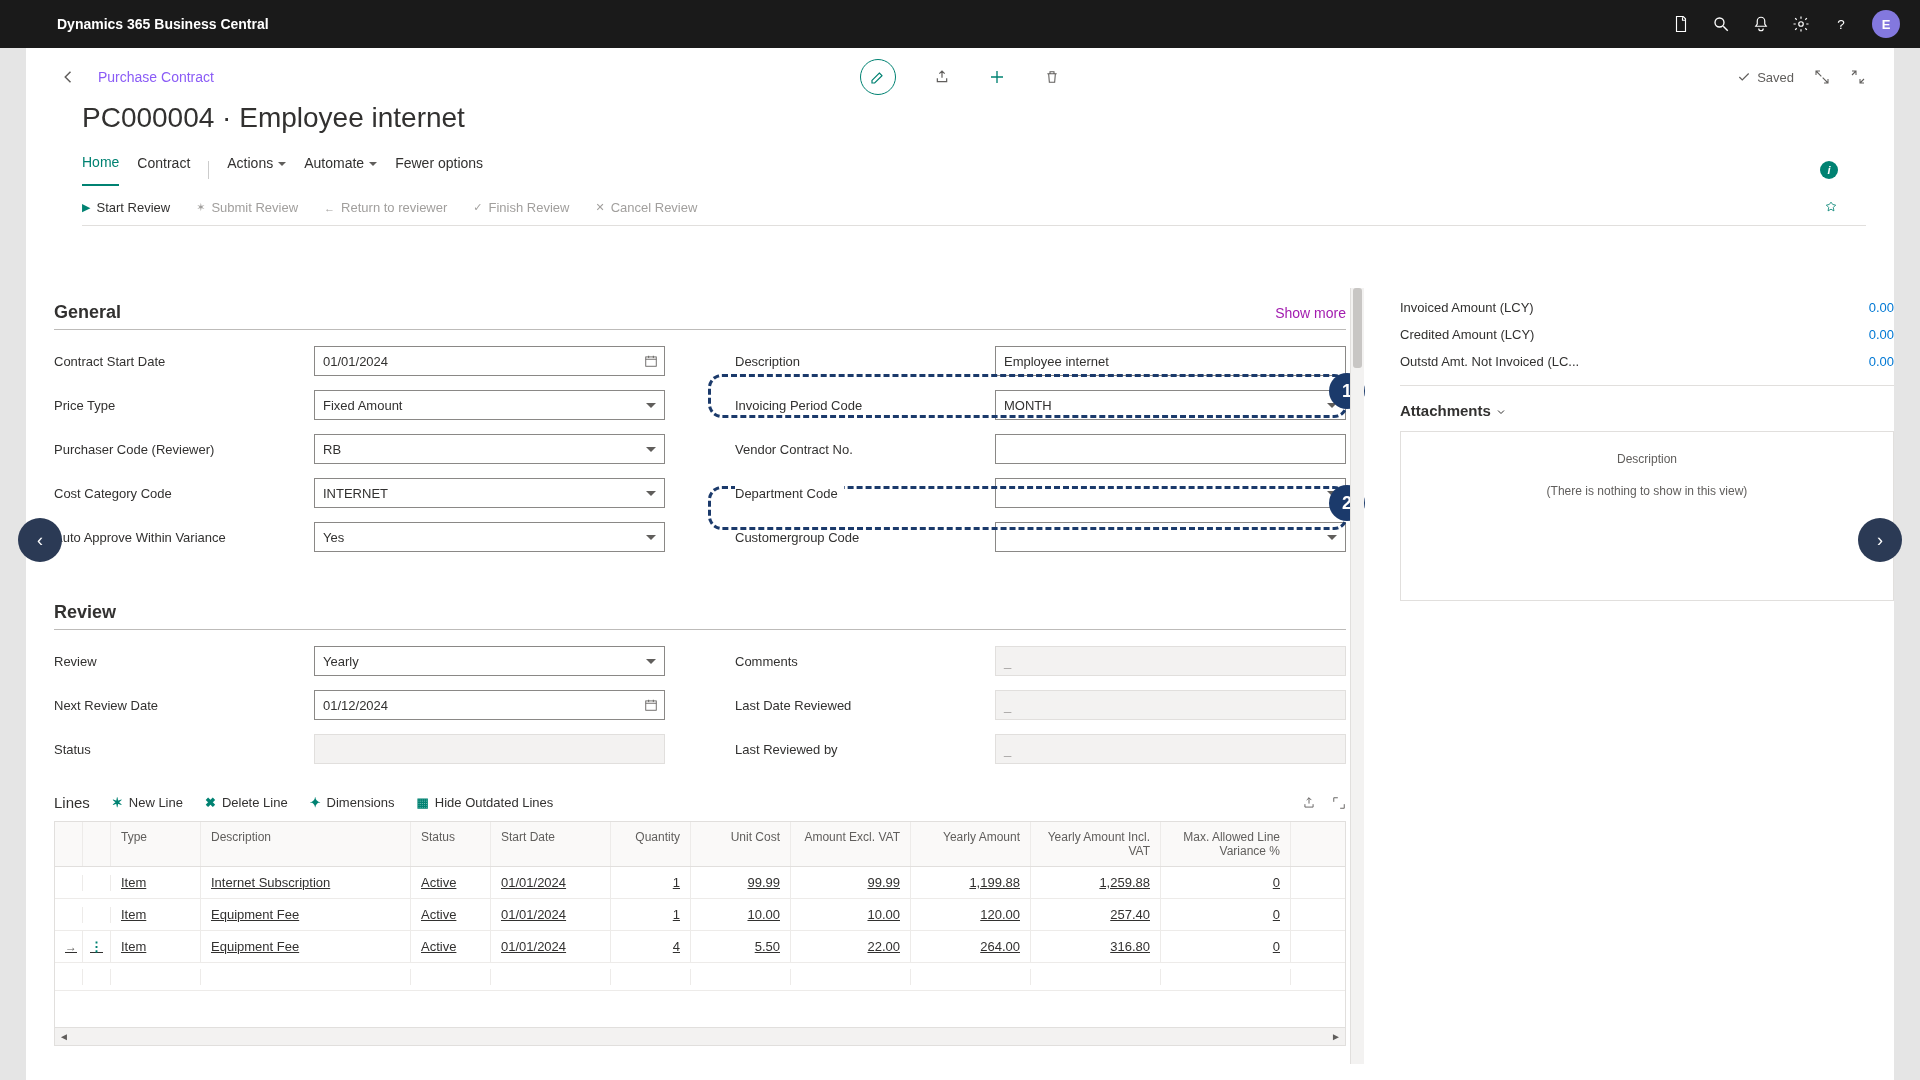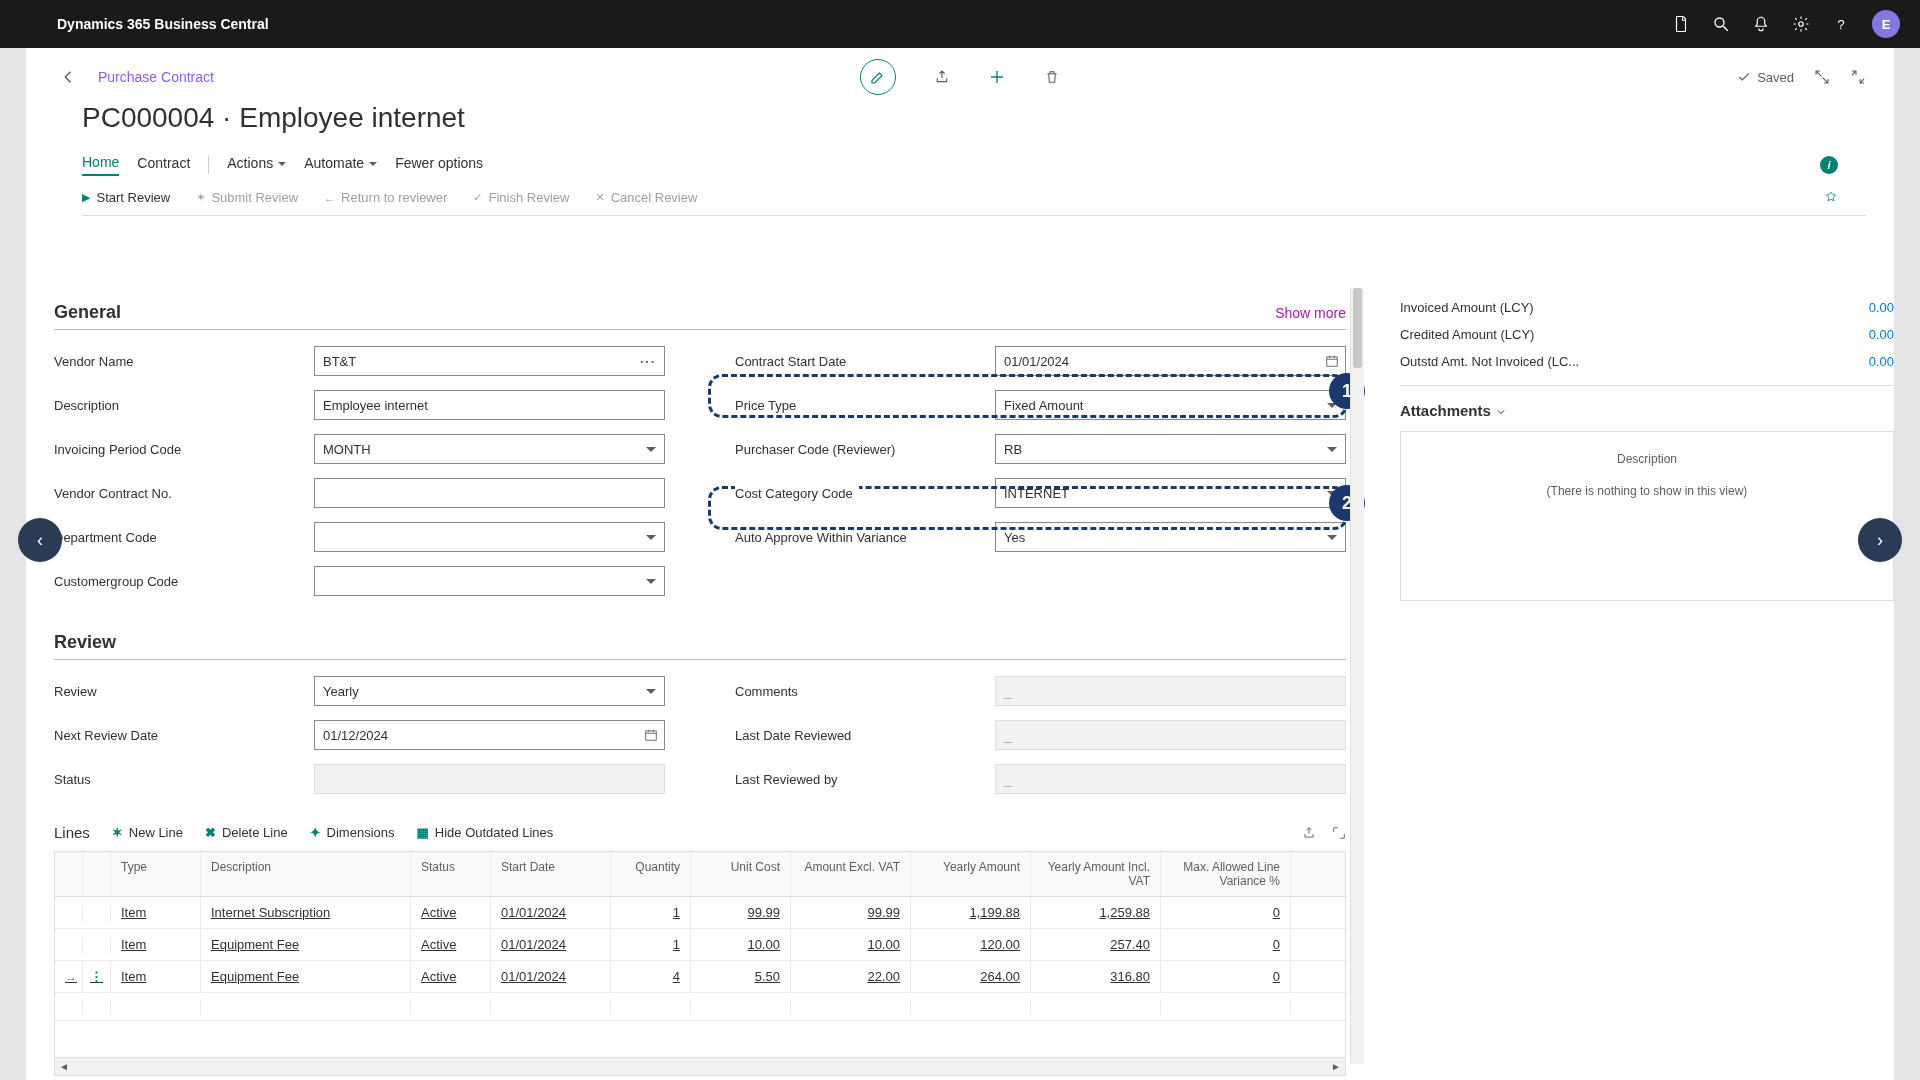--- a/index.html
+++ b/index.html
@@ -27,21 +27,21 @@
 .circle-action { width:36px;height:36px;border:1.5px solid #008272; border-radius:50%; display:flex;align-items:center;justify-content:center; color:#008272; }
 .hact { color:#605e5c; cursor:pointer; }
 .hact.teal { color:#008272;}
 .header-right { position:absolute; right:0; display:flex; align-items:center; gap:20px; color:#605e5c;}
 .saved { display:flex; align-items:center; gap:6px; font-size:13px;}
 
 .page-title { font-size:28px; font-weight:400; margin-left:28px; color:#323130; margin-top:-4px;}
 
 
 .tabs-row { display:flex; align-items:center; gap:18px; margin:20px 0 0 28px; font-size:14px; color:#323130; border-bottom:0; }
-.tabs-row .tab { padding-bottom:4px; cursor:pointer;}
+.tabs-row .tab { padding-bottom:14px; cursor:pointer;}
 .tabs-row .tab.active { color:#008272; border-bottom:2px solid #008272;}
 .tabs-row .vline { width:1px; height:18px; background:#ccc;}
 .dd::after { content:""; display:inline-block; margin-left:5px; border:4px solid transparent; border-top-color:#605e5c; transform:translateY(2px);}
 .info-badge { margin-left:auto; width:18px;height:18px;border-radius:50%; background:#008272;color:#fff; display:flex;align-items:center;justify-content:center; font-size:11px; font-style:italic; font-weight:bold; margin-right:28px;}
 
 
 .review-actions { display:flex; gap:26px; margin:14px 0 0 28px; font-size:13px; align-items:center; padding-bottom:10px; border-bottom:1px solid #e1dfdd;}
 .ra { display:flex; align-items:center; gap:6px; cursor:pointer; }
 .ra.disabled { color:#a19f9d; cursor:default;}
 .ra .glyph { font-size:11px;}
@@ -238,27 +238,20 @@
     <div class="scroll-area">
       <div class="main-col">
 
         <div class="section" style="position:relative;">
           <div class="section-title-row">
             <div class="section-title">General</div>
             <div class="show-more">Show more</div>
           </div>
           <div class="fields-grid">
 
-            <div class="field">
-                <div class="flabel"><span>Vendor Name</span></div>
-                <div class="finput lookup">
-                  <span>BT&amp;T</span>
-                  <span class="dots">···</span>
-                </div>
-              </div>
 
             <div class="field">
                 <div class="flabel"><span>Contract Start Date</span></div>
                 <div class="finput date">
                   <span>01/01/2024</span>
                   <svg class="cal" width="14" height="14" viewBox="0 0 24 24">
                     <rect x="3" y="5" width="18" height="16" fill="none" stroke="#605e5c" stroke-width="1.5"></rect>
                     <path d="M3 9h18M8 3v4M16 3v4" stroke="#605e5c" stroke-width="1.5"></path>
                   </svg>
                 </div>

